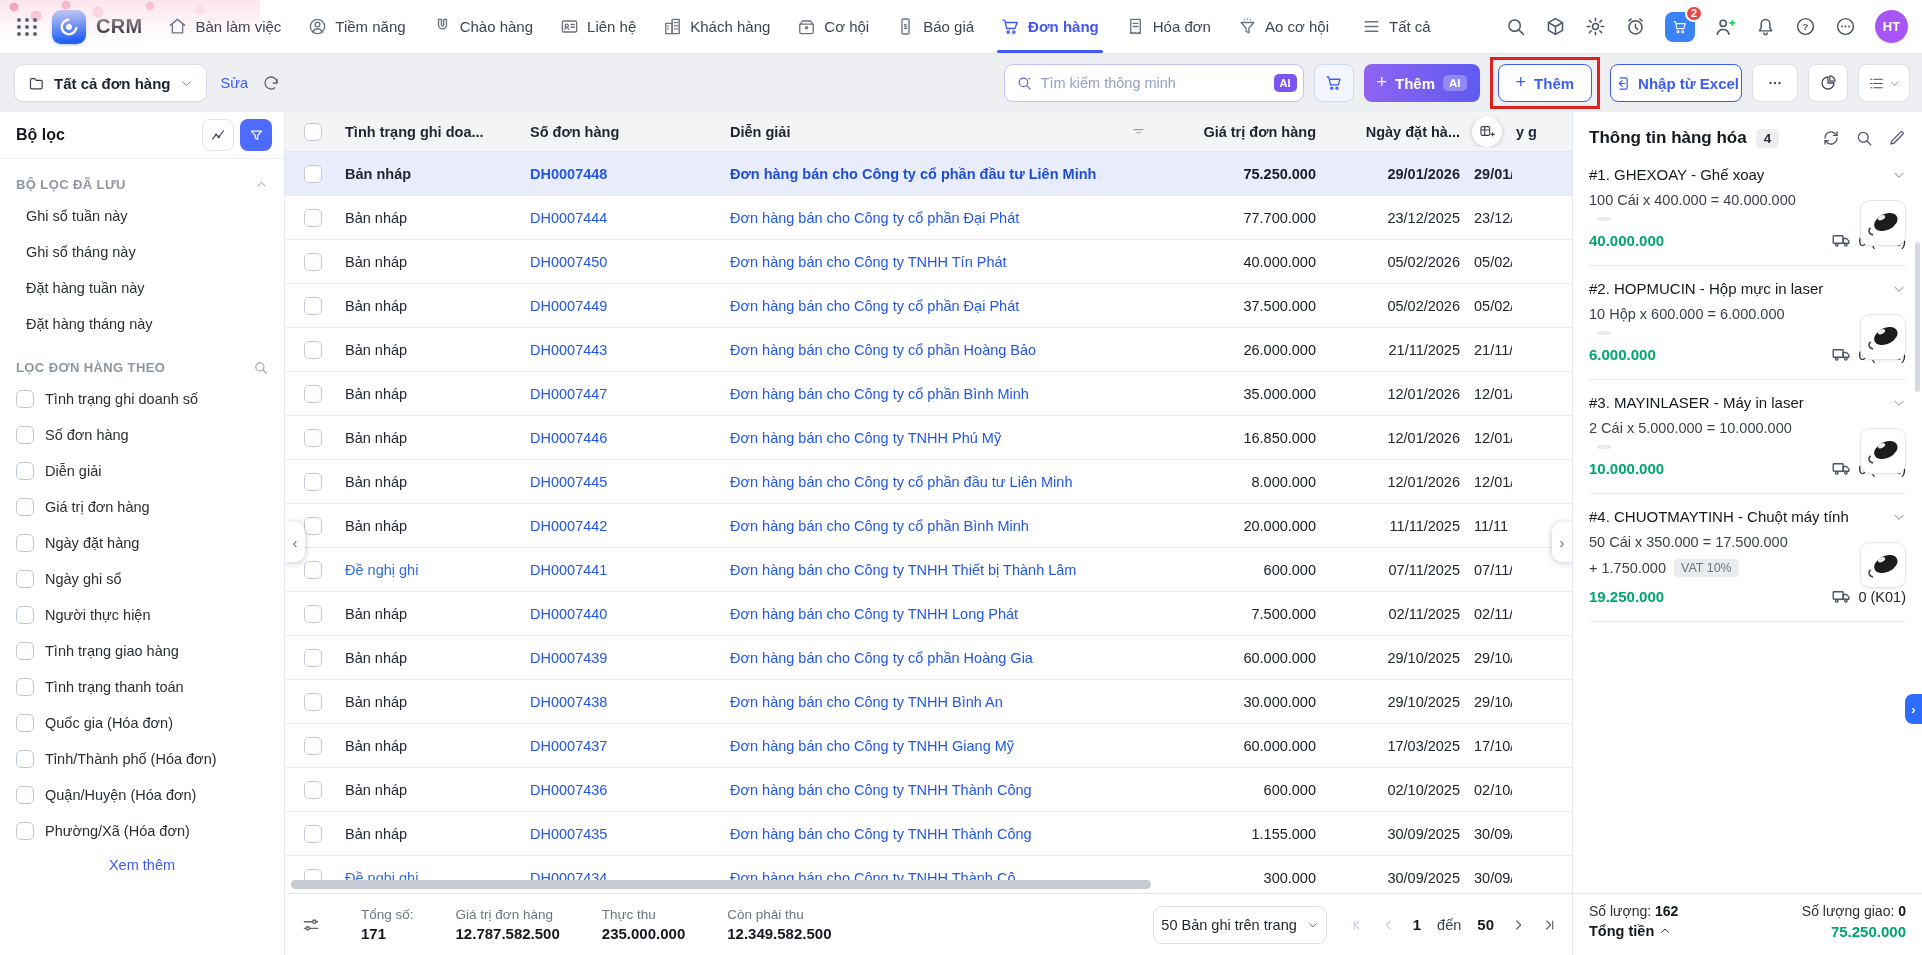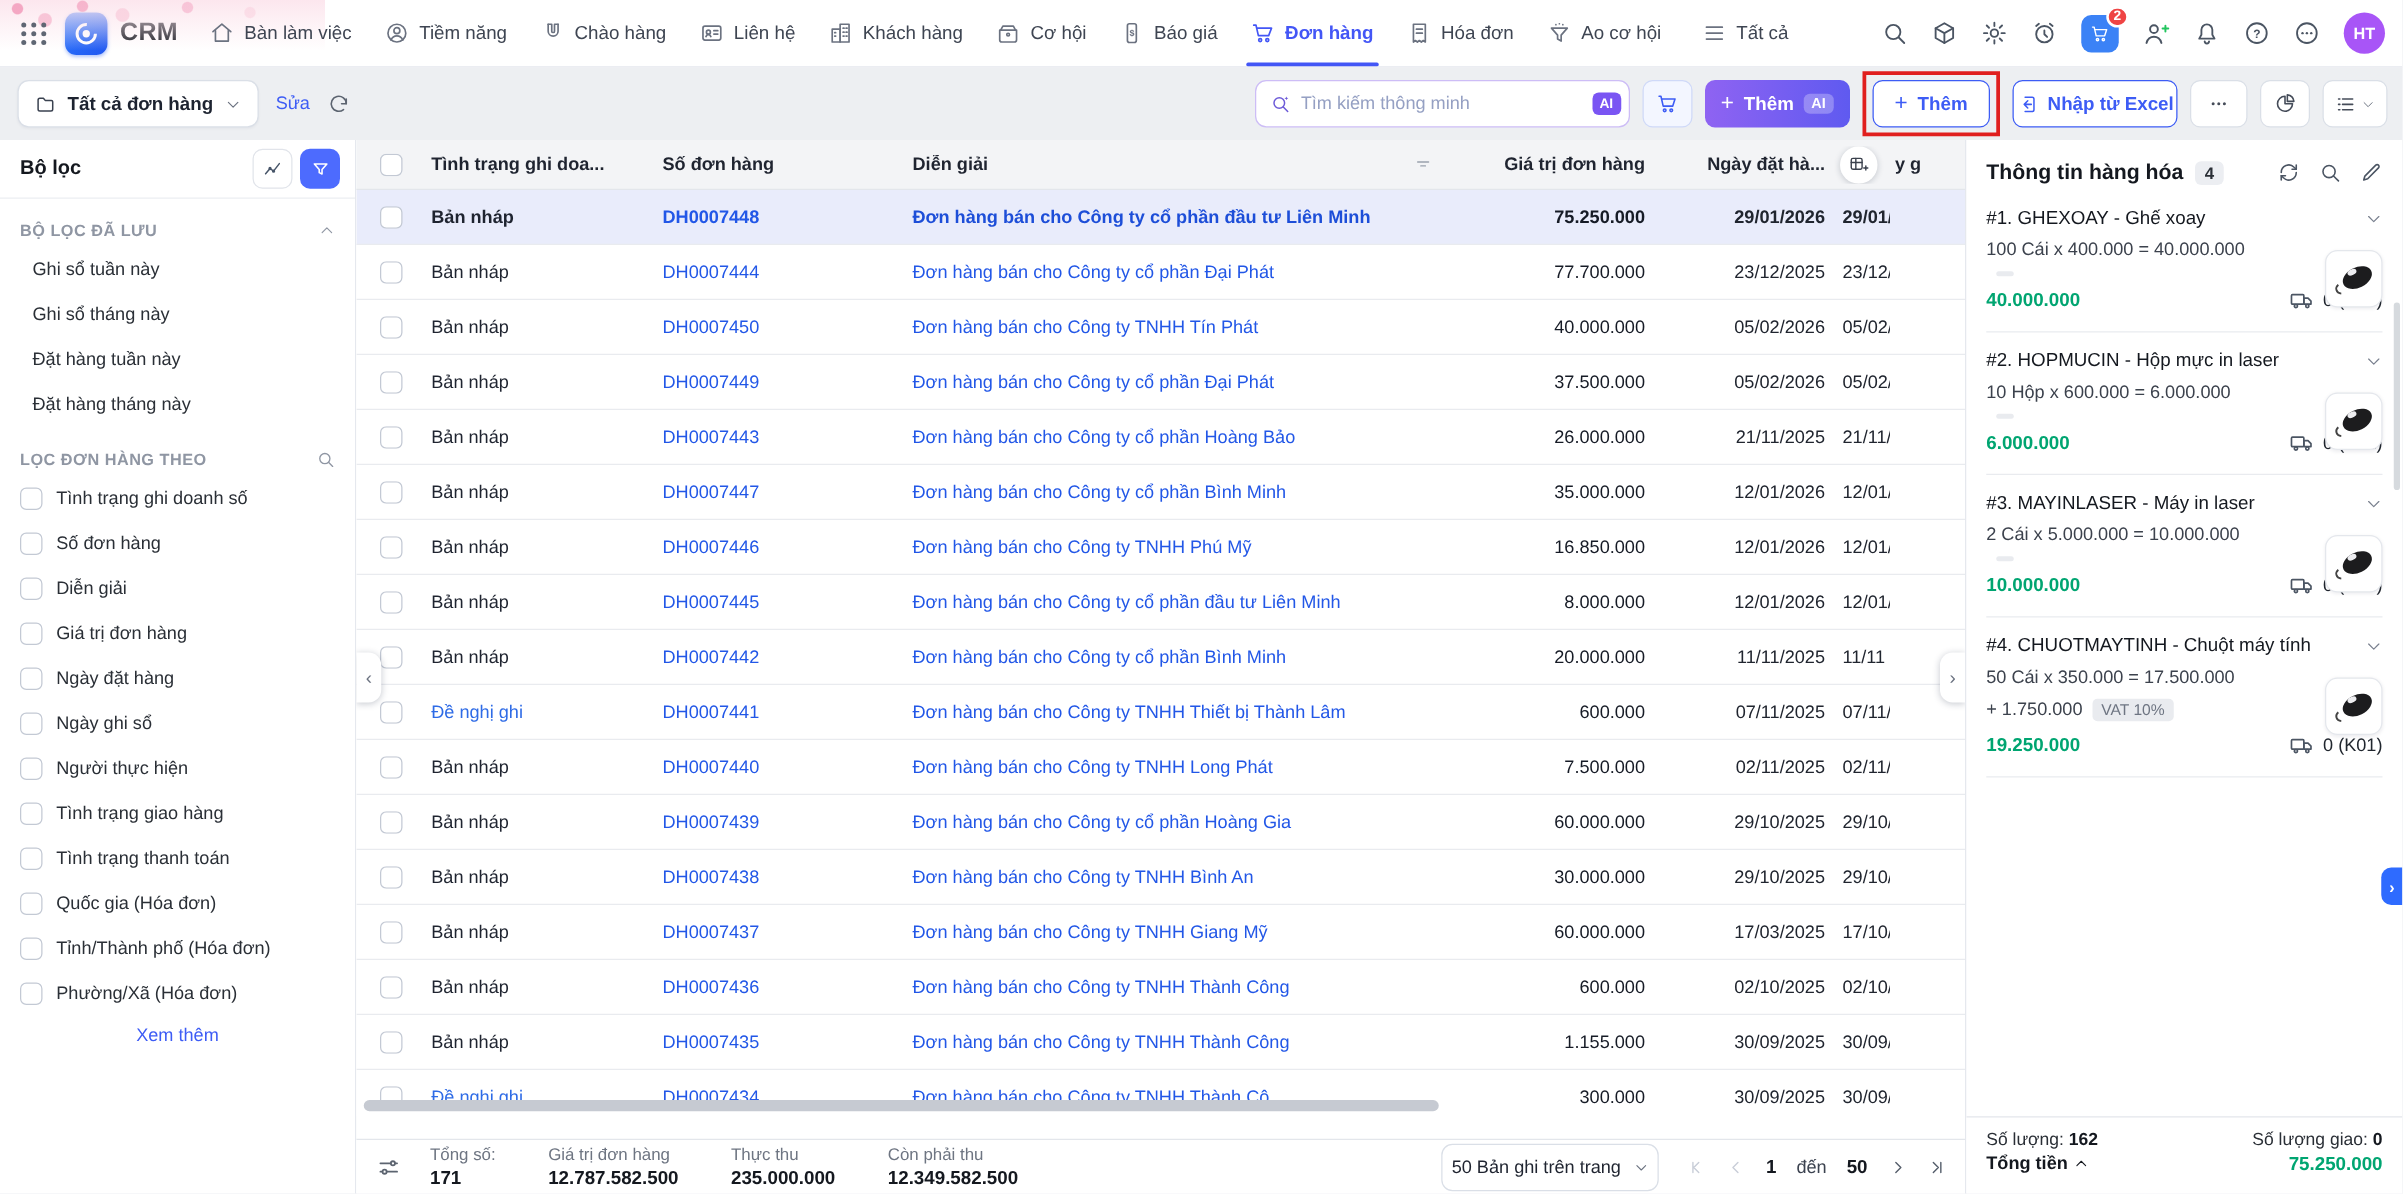--- a/index.html
+++ b/index.html
@@ -99,21 +99,21 @@
   .h-val{text-align:right;padding-right:6px;}
   .h-date1{text-align:right;padding-right:2px;}
   .addcol-btn{width:30px;height:30px;border-radius:50%;background:#fff;box-shadow:0 1px 5px rgba(25,35,60,.22);display:flex;align-items:center;justify-content:center;color:#3b414d;cursor:pointer;margin:0 auto;}
   .h-date2{padding-left:4px;display:flex;align-items:center;gap:3px;font-weight:700;}
   .scroll-x{position:absolute;left:6px;bottom:66px;width:860px;height:9px;border-radius:5px;background:#c6cad2;}
   .edge-chev{position:absolute;top:410px;width:20px;height:40px;background:#fff;box-shadow:0 1px 6px rgba(20,30,60,.25);display:flex;align-items:center;justify-content:center;color:#6b7280;font-size:15px;cursor:pointer;}
   .edge-left{left:0;border-radius:0 10px 10px 0;}
   .edge-right{right:0;border-radius:10px 0 0 10px;}
 
   
-  .bottombar{position:absolute;left:0;right:0;bottom:0;height:44px;background:#fff;border-top:1px solid #e3e6eb;display:flex;align-items:center;padding:0 14px 0 16px;gap:23px;}
+  .bottombar{position:absolute;left:0;right:0;bottom:0;height:62px;background:#fff;border-top:1px solid #e3e6eb;display:flex;align-items:center;padding:0 14px 0 16px;gap:40px;}
   .sliders-ico{color:#5c6470;flex:0 0 auto;}
   .stat .stat-label{font-size:13.5px;color:#6e7582;margin-bottom:3px;white-space:nowrap;}
   .stat .stat-value{font-size:15px;font-weight:700;color:#14181f;white-space:nowrap;}
   .pager{margin-left:auto;display:flex;align-items:center;gap:22px;}
   .perpage{display:flex;align-items:center;gap:10px;height:38px;padding:0 7px;border:1px solid #dadfe7;border-radius:9px;background:#fff;font-size:14.5px;color:#1f2430;cursor:pointer;}
   .pgnav{display:flex;align-items:center;gap:16px;font-size:14.5px;color:#3c4350;}
   .pg-ico{cursor:pointer;}
   .pg-dis{color:#c9ced8;}
   .pg-en{color:#555e6b;}
   .pg-num{font-weight:700;font-size:15px;color:#14181f;}
@@ -505,20 +505,24 @@
     <span class="checkbox"></span>
     <span class="clabel">Tình trạng thanh toán</span>
   </div>
             <div class="check-item">
     <span class="checkbox"></span>
     <span class="clabel">Quốc gia (Hóa đơn)</span>
   </div>
             <div class="check-item">
     <span class="checkbox"></span>
     <span class="clabel">Tỉnh/Thành phố (Hóa đơn)</span>
+  </div>
+            <div class="check-item">
+    <span class="checkbox"></span>
+    <span class="clabel">Quận/Huyện (Hóa đơn)</span>
   </div>
             <div class="check-item">
     <span class="checkbox"></span>
     <span class="clabel">Phường/Xã (Hóa đơn)</span>
   </div>
           </div>
         <div class="see-more">Xem thêm</div>
       </div>
     </div>
 

